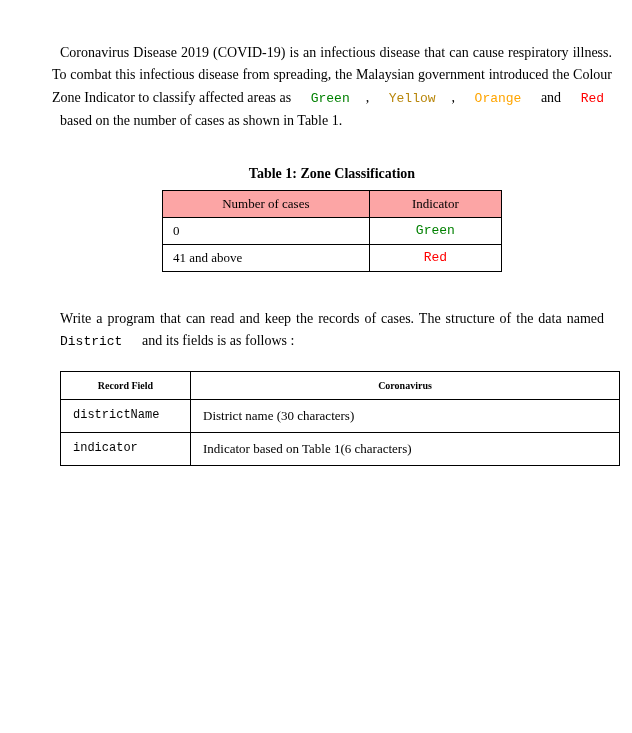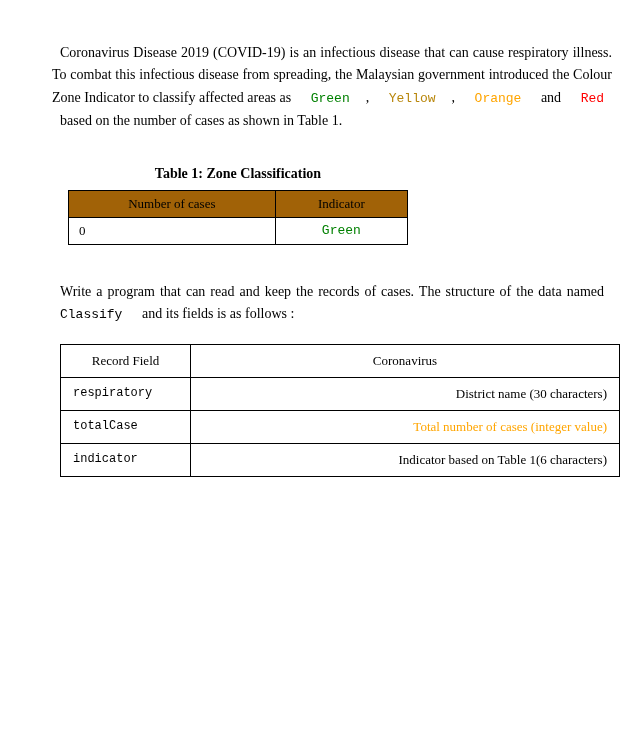--- a/index.html
+++ b/index.html
@@ -36,38 +36,39 @@
 
     .table-title {
       text-align: center;
       font-weight: bold;
       margin-bottom: 6px;
       font-size: 14px;
     }
 
     .zone-table-container {
       display: flex;
+      justify-content: center;
       margin-bottom: 20px;
     }
 
     .zone-table {
       border-collapse: collapse;
       width: 340px;
     }
 
     .zone-table th, .zone-table td {
       border: 1px solid #000;
       padding: 5px 12px;
       font-size: 13px;
     }
 
     .zone-table th {
       font-weight: normal;
       text-align: center;
-      background: #a16207;
+      background: #fca5a5;
     }
 
     .zone-table td:first-child {
       padding-left: 10px;
     }
 
     .zone-table td:nth-child(2) {
       text-align: center;
     }
 
@@ -87,33 +88,33 @@
     }
 
     .record-table th, .record-table td {
       border: 1px solid #000;
       padding: 8px 12px;
       font-size: 13px;
       vertical-align: top;
     }
 
     .record-table th {
-      font-weight: normal;
-      font-size: 13px;
+      font-weight: bold;
+      font-size: 10px;
       background: #fff;
     }
 
     .record-table td:first-child {
       font-family: Courier New, monospace;
       font-size: 12px;
       width: 130px;
     }
 
     .record-table td:nth-child(2) {
-      text-align: right;
+      text-align: left;
     }
   </style>
 </head>
 <body>
 
 <p class="intro-paragraph">
   <span>Coronavirus Disease 2019 (COVID-19) is an infectious disease that can cause respiratory illness. To combat this infectious disease from spreading, the Malaysian government introduced the Colour Zone Indicator to classify affected areas as </span><span class="mono color-green">Green</span><span>, </span><span class="mono color-yellow">Yellow</span><span>, </span><span class="mono color-orange">Orange</span><span> and </span><span class="mono color-red">Red</span><span> based on the number of cases as shown in Table 1.</span>
 </p>
 
 <div class="zone-table-container">
@@ -124,45 +125,45 @@
         <tr>
           <th>Number of cases</th>
           <th>Indicator</th>
         </tr>
       </thead>
       <tbody>
         <tr>
           <td>0</td>
           <td class="mono color-green">Green</td>
         </tr>
+        <tr>
+          <td>41 and above</td>
+          <td class="mono color-red">Red</td>
+        </tr>
       </tbody>
     </table>
   </div>
 </div>
 
 <p class="second-paragraph">
-  <span>Write a program that can read and keep the records of cases. The structure of the data named </span><span class="mono">Classify</span><span> and its fields is as follows :</span>
+  <span>Write a program that can read and keep the records of cases. The structure of the data named </span><span class="mono">District</span><span> and its fields is as follows :</span>
 </p>
 
 <div class="record-table-container">
   <table class="record-table">
     <thead>
       <tr>
         <th>Record Field</th>
         <th>Coronavirus</th>
       </tr>
     </thead>
     <tbody>
       <tr>
-        <td>respiratory</td>
+        <td>districtName</td>
         <td>District name (30 characters)</td>
-      </tr>
-      <tr>
-        <td>totalCase</td>
-        <td class="color-orange">Total number of cases (integer value)</td>
       </tr>
       <tr>
         <td>indicator</td>
         <td>Indicator based on Table 1(6 characters)</td>
       </tr>
     </tbody>
   </table>
 </div>
 
 </body></html>

